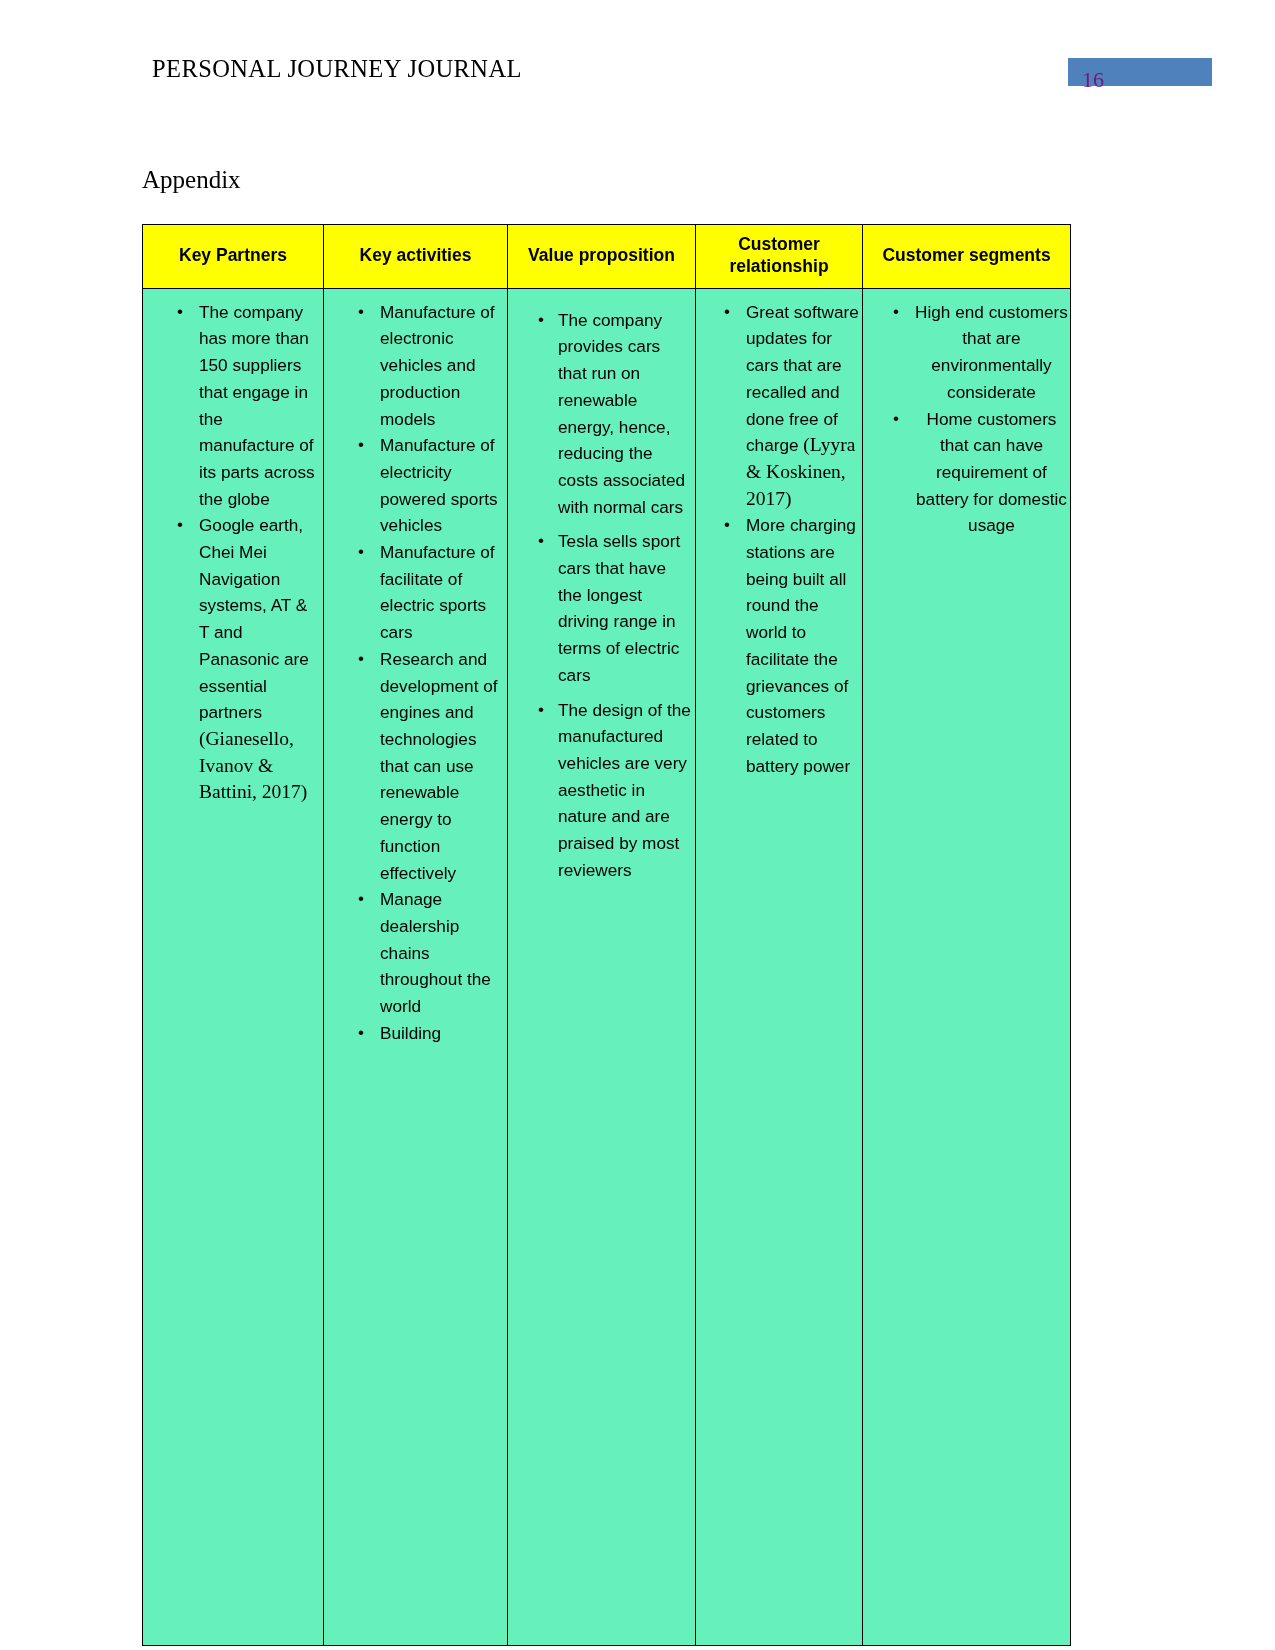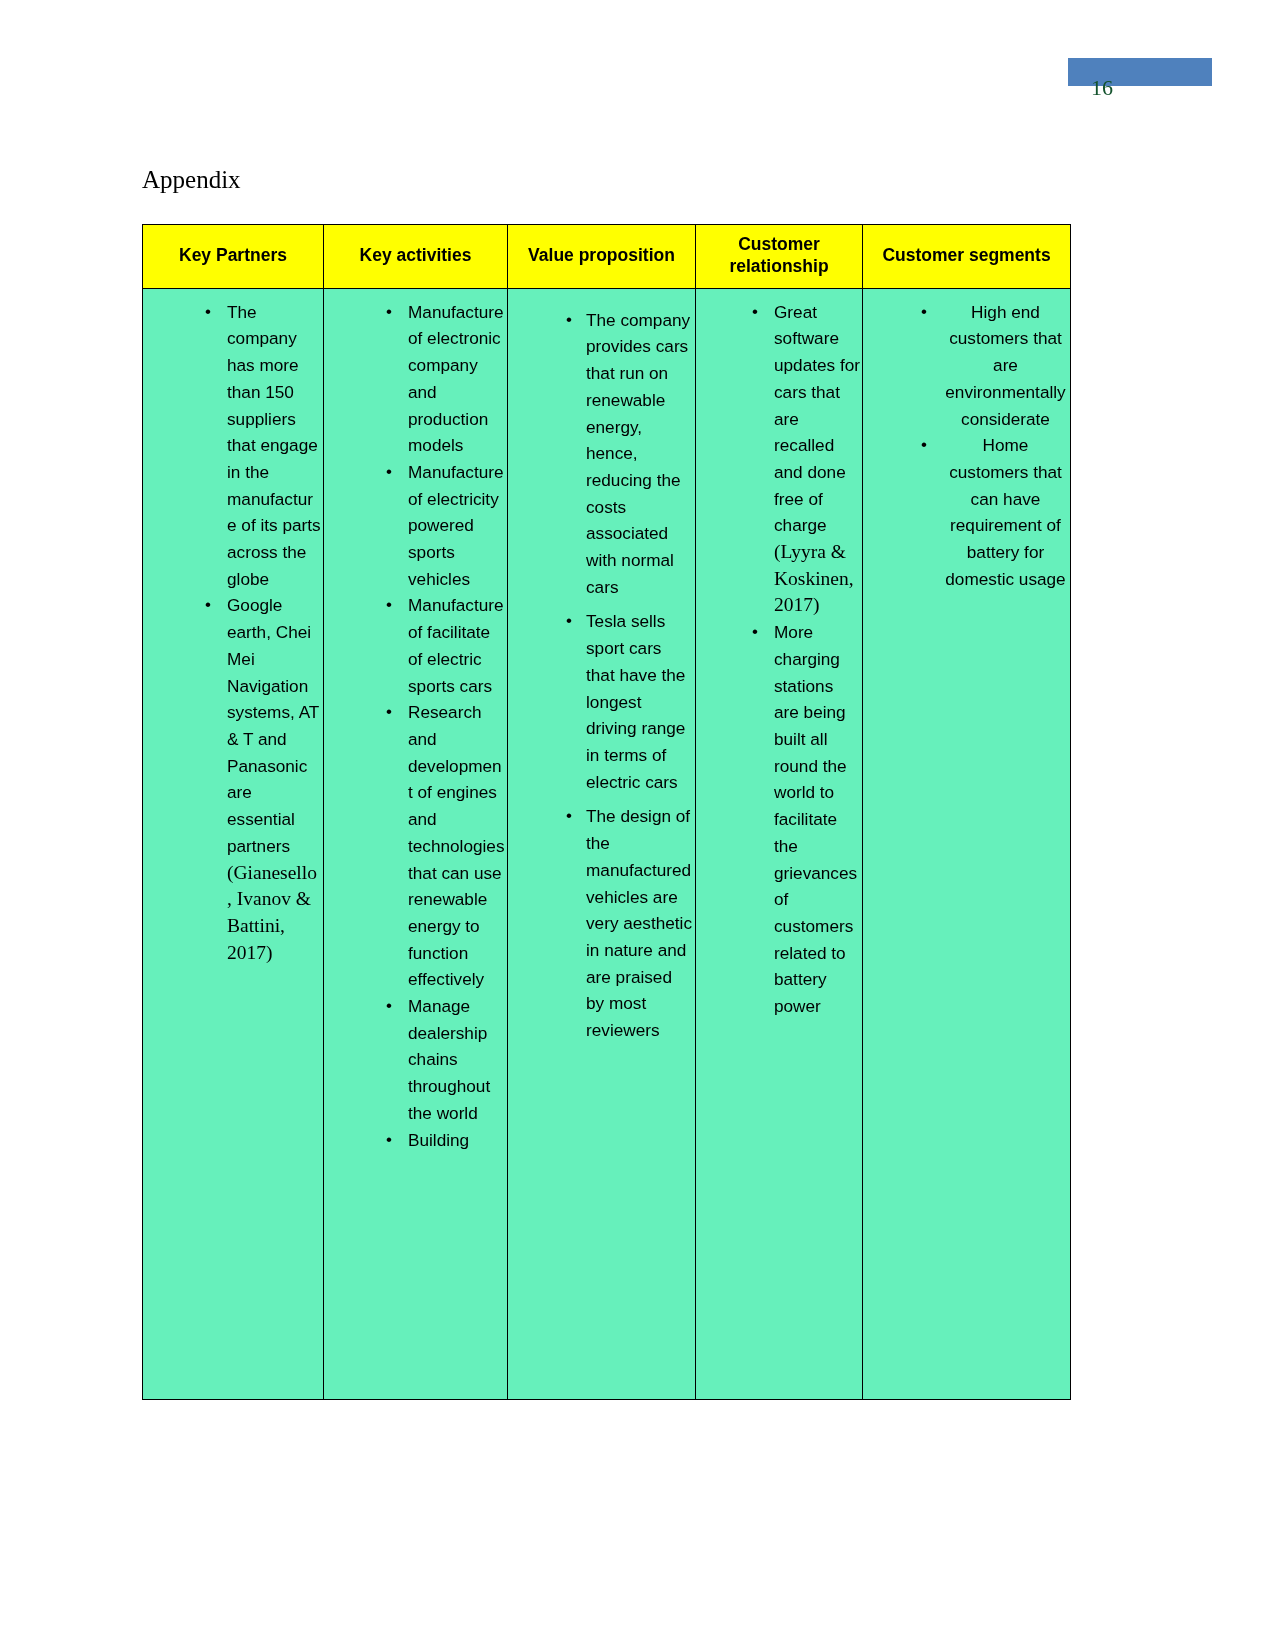--- a/index.html
+++ b/index.html
@@ -37,26 +37,26 @@
     position: absolute;
     left: 1068px;
     top: 58px;
     width: 144px;
     height: 28px;
     background: #4f81bd;
   }
   .page-number-text {
     position: absolute;
     left: 1082px;
-    top: 74px;
+    top: 66px;
     width: 40px;
-    text-align: center;
+    text-align: left;
     font-family: "Liberation Serif", serif;
     font-size: 22px;
-    color: #14532d;
+    color: #701a75;
     line-height: 27px;
   }
 
   
   .appendix-heading {
     position: absolute;
     left: 142px;
     top: 166px;
     font-family: "Liberation Serif", serif;
     font-size: 25px;
@@ -97,23 +97,22 @@
   .bmc-table td {
     background: #66f0bb;
     border: 1.4px solid #000000;
     vertical-align: top;
     padding: 0;
     height: 1110px;
   }
 
   .cell-inner {
     position: relative;
-    height: 1110px;
+    height: 1356px;
     overflow: hidden;
-    padding-left: 28px;
   }
   ul.cell-list {
     list-style: none;
     margin: 0;
     padding: 10px 2px 0 0;
     font-family: "Liberation Sans", sans-serif;
     font-size: 17.2px;
     line-height: 26.7px;
     color: #000000;
   }
@@ -152,20 +151,21 @@
   
   .citation {
     font-family: "Liberation Serif", serif;
     font-size: 19.5px;
   }
 </style>
 </head>
 <body>
 
 <div class="page-header">
+  <div class="header-title">PERSONAL JOURNEY JOURNAL</div>
   <div class="page-number-badge"></div>
   <div class="page-number-text">16</div>
 </div>
 
 <div class="appendix-heading">Appendix</div>
 
 <table class="bmc-table">
   <colgroup>
     <col class="c1">
       <col class="c2">
@@ -190,21 +190,21 @@
           <ul class="cell-list">
             <li>The company has more than 150 suppliers that engage in the manufacture of its parts across the globe</li>
             <li><span>Google earth, Chei Mei Navigation systems, AT &amp; T and Panasonic are essential partners </span><span class="citation">(Gianesello, Ivanov &amp; Battini, 2017)</span></li>
           </ul>
         </div>
       </td>
 
       <td class="col-2">
         <div class="cell-inner">
           <ul class="cell-list">
-            <li>Manufacture of electronic company and production models</li>
+            <li>Manufacture of electronic vehicles and production models</li>
             <li>Manufacture of electricity powered sports vehicles</li>
             <li>Manufacture of facilitate of electric sports cars</li>
             <li>Research and development of engines and technologies that can use renewable energy to function effectively</li>
             <li>Manage dealership chains throughout the world</li>
             <li>Building</li>
           </ul>
         </div>
       </td>
 
       <td class="col-3">

